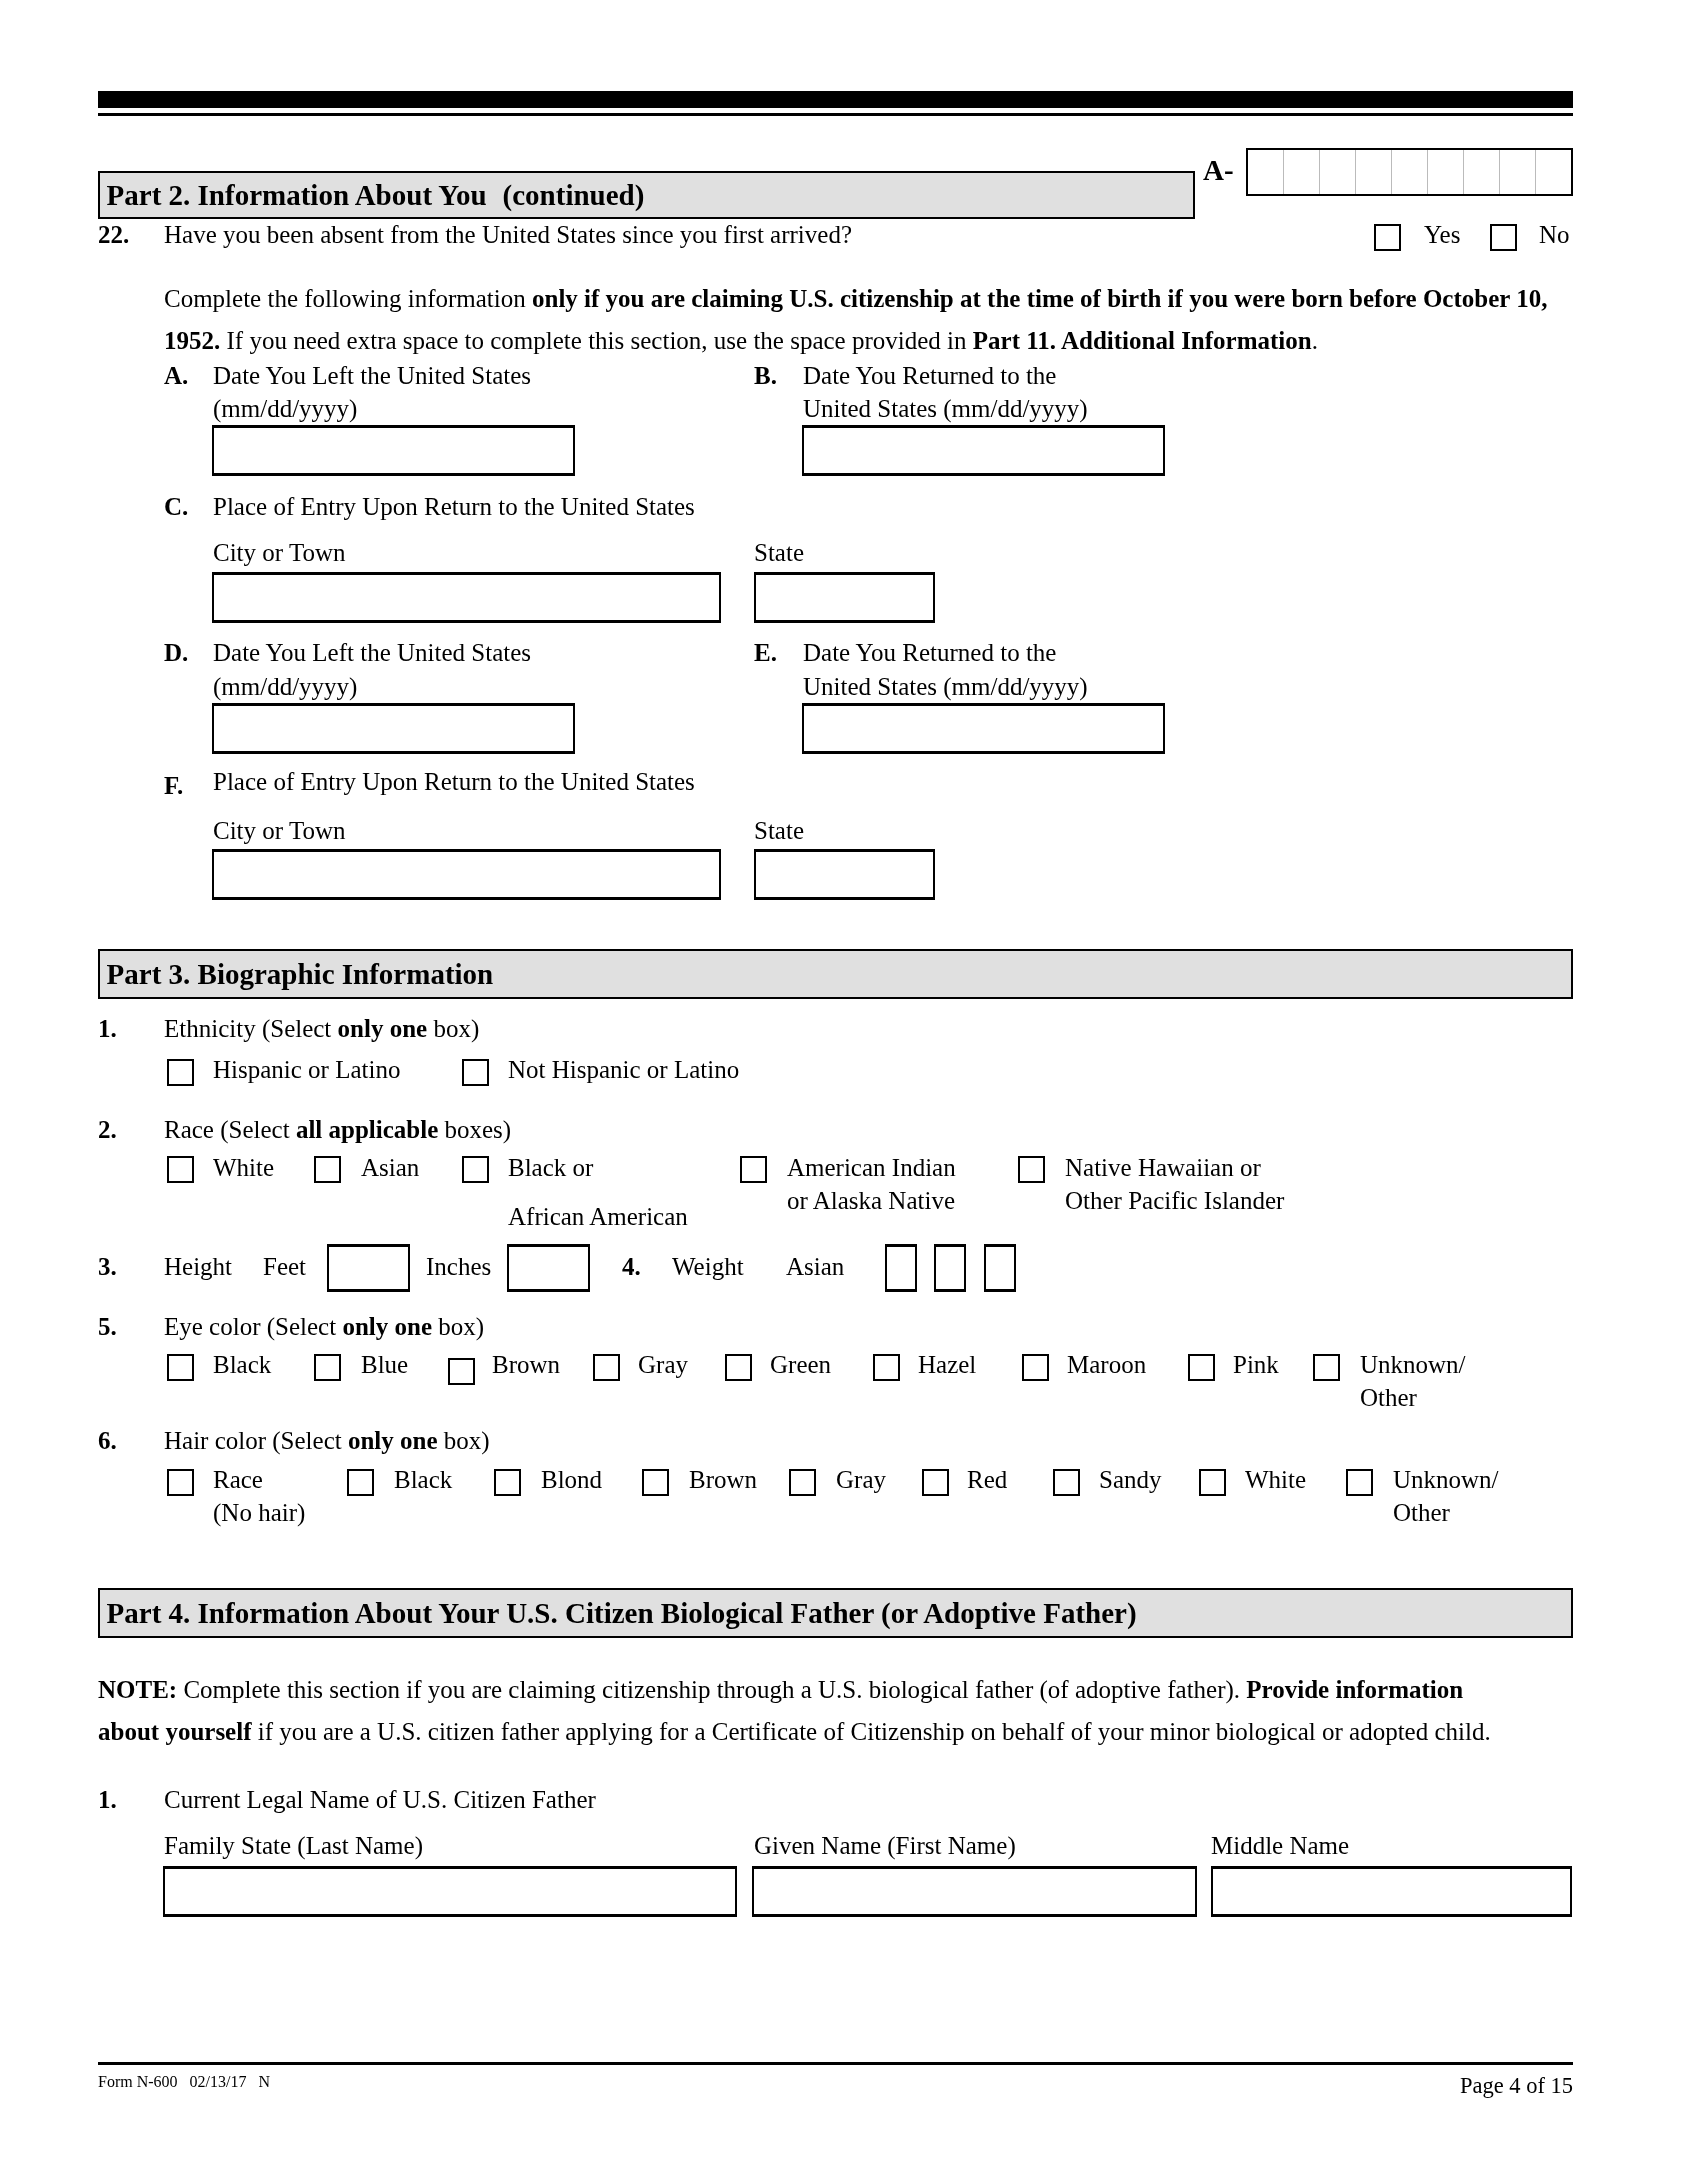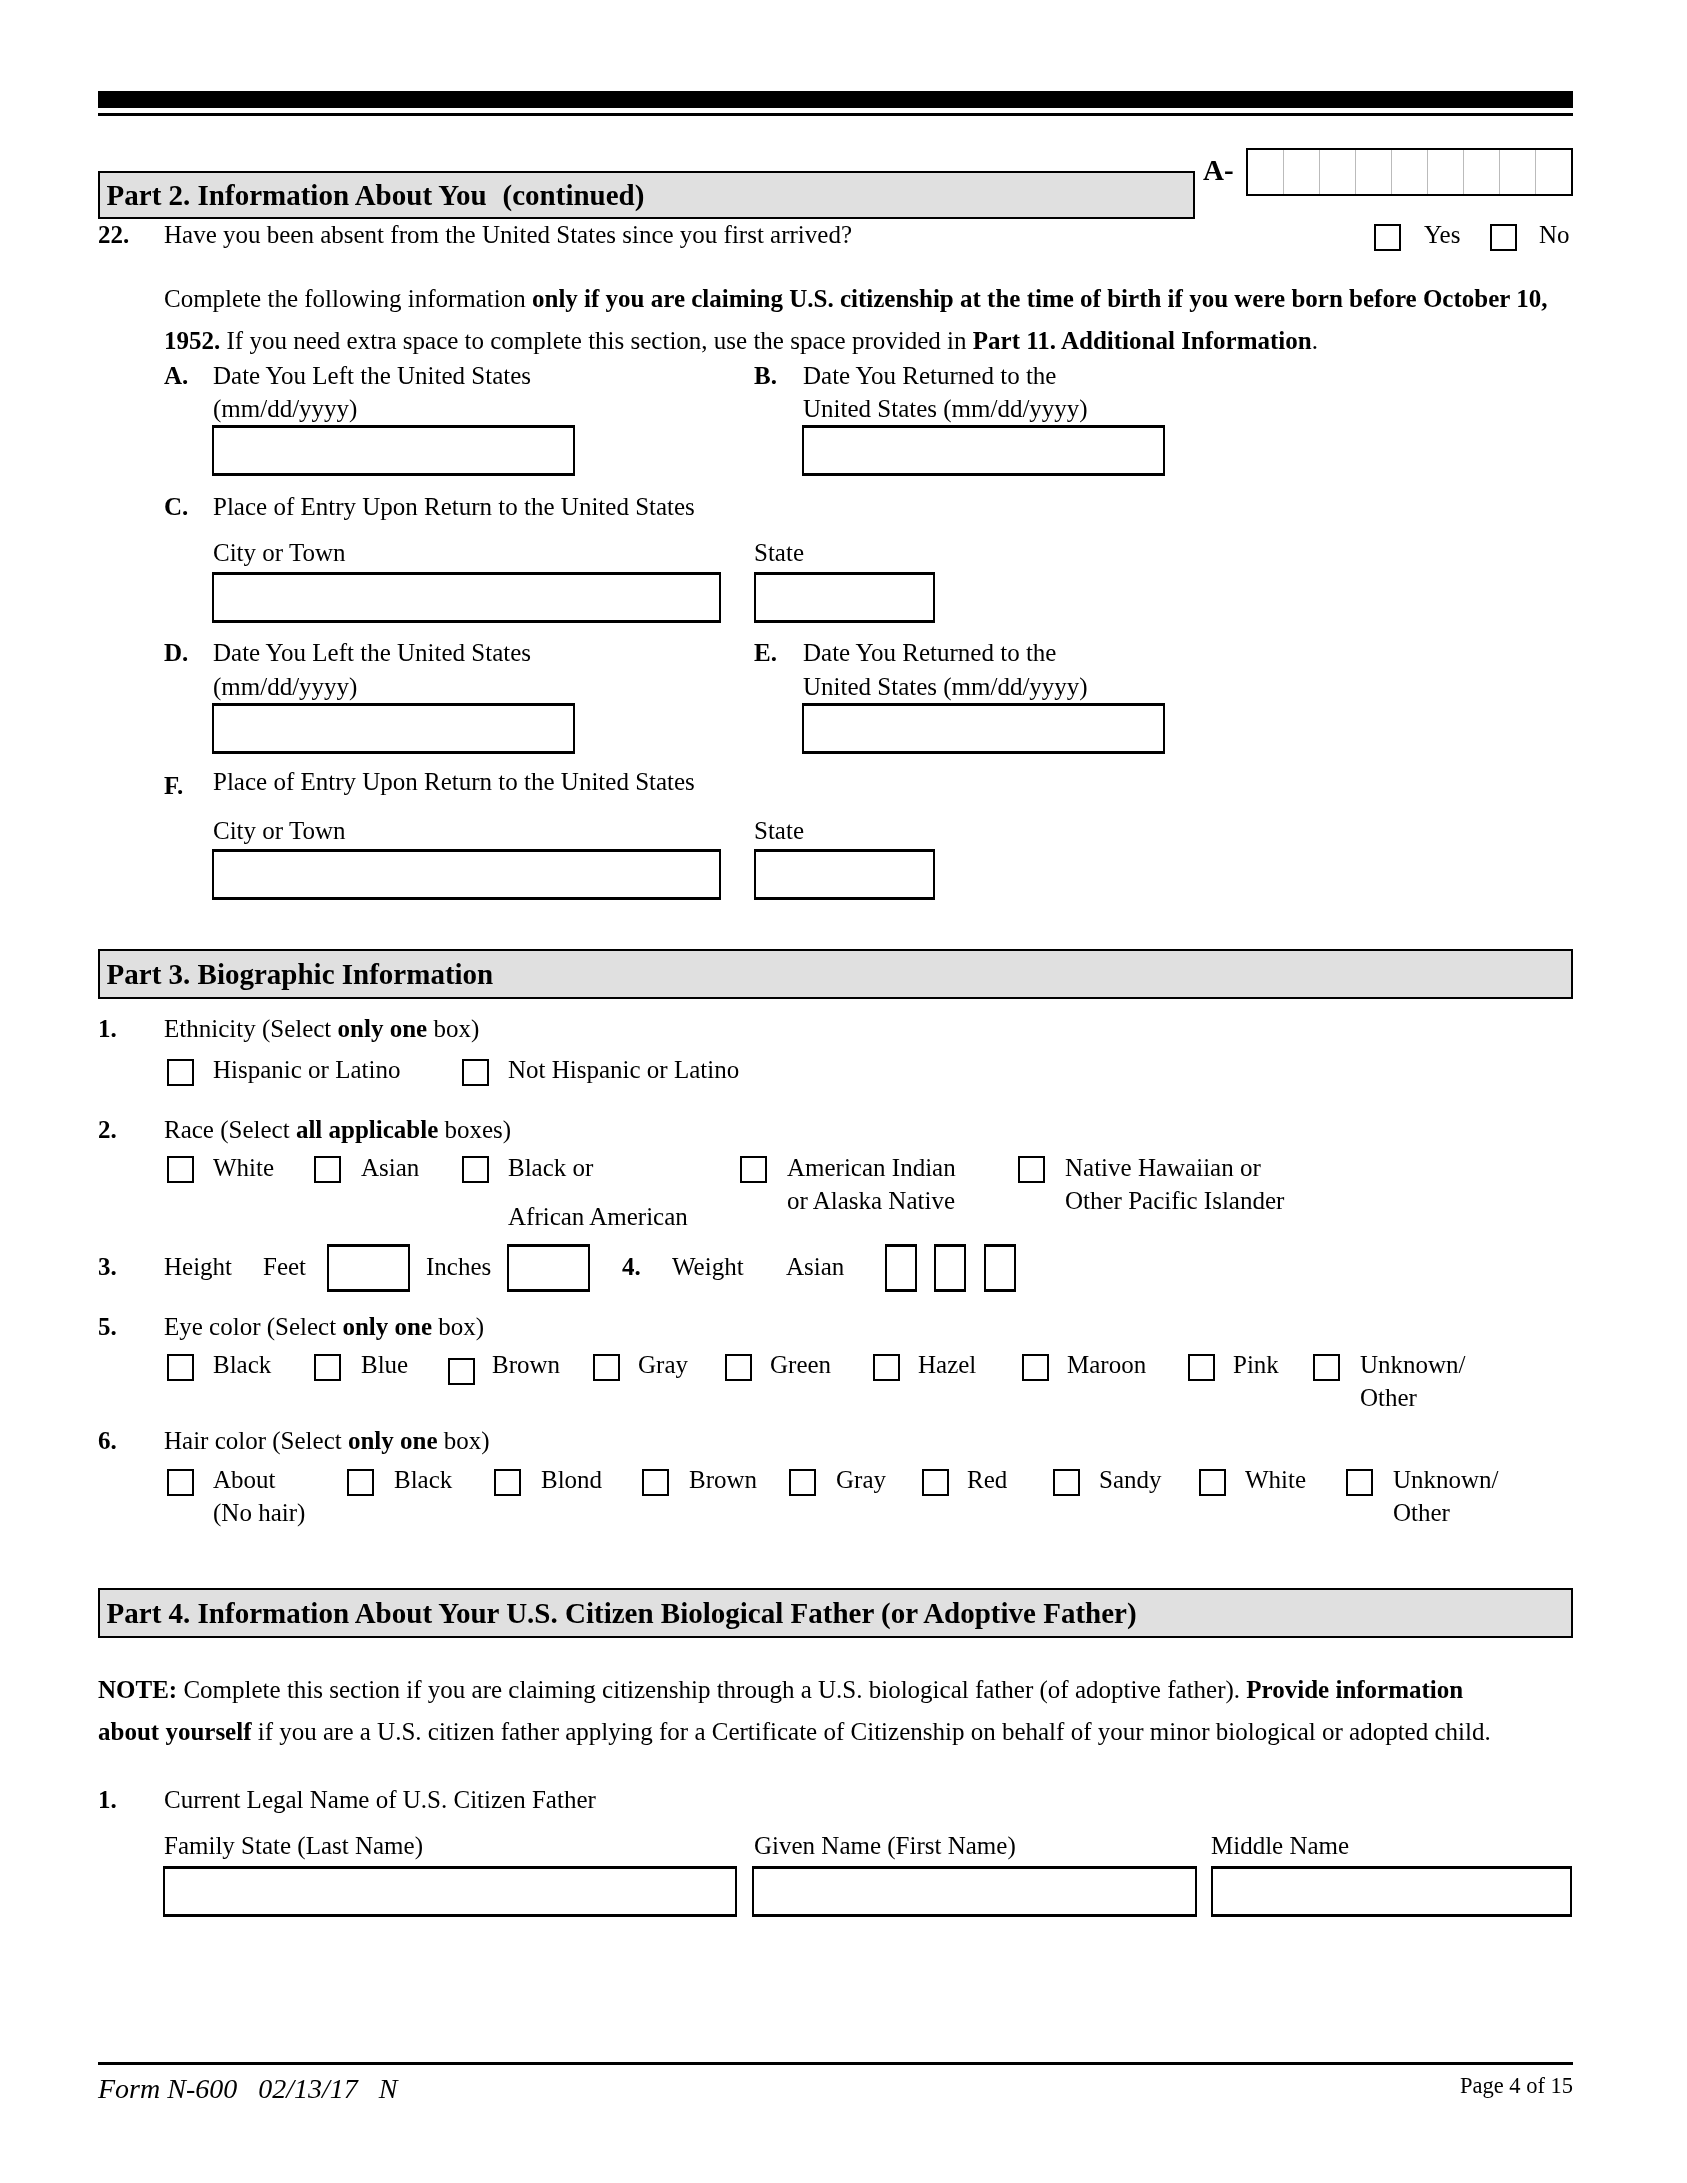--- a/index.html
+++ b/index.html
@@ -157,21 +157,21 @@
 <div class="abs" style="left:1233px; top:1350px;">Pink</div>
 <div class="cb" style="left:1313px; top:1354px;"></div>
 <div class="abs" style="left:1360px; top:1350px;">Unknown/</div>
 <div class="abs" style="left:1360px; top:1383px;">Other</div>
 
 <div class="abs num" style="left:98px; top:1426px;">6.</div>
 <div class="abs" style="left:164px; top:1426px;">
   <span>Hair color (Select </span><b>only one</b><span> box)</span>
 </div>
 <div class="cb" style="left:167px; top:1469px;"></div>
-<div class="abs" style="left:213px; top:1465px;">About</div>
+<div class="abs" style="left:213px; top:1465px;">Race</div>
 <div class="abs" style="left:213px; top:1498px;">(No hair)</div>
 <div class="cb" style="left:347px; top:1469px;"></div>
 <div class="abs" style="left:394px; top:1465px;">Black</div>
 <div class="cb" style="left:494px; top:1469px;"></div>
 <div class="abs" style="left:541px; top:1465px;">Blond</div>
 <div class="cb" style="left:642px; top:1469px;"></div>
 <div class="abs" style="left:689px; top:1465px;">Brown</div>
 <div class="cb" style="left:789px; top:1469px;"></div>
 <div class="abs" style="left:836px; top:1465px;">Gray</div>
 <div class="cb" style="left:922px; top:1469px;"></div>
@@ -195,15 +195,15 @@
 <div class="abs num" style="left:98px; top:1785px;">1.</div>
 <div class="abs" style="left:164px; top:1785px;">Current Legal Name of U.S. Citizen Father</div>
 <div class="abs" style="left:164px; top:1831px;">Family State (Last Name)</div>
 <div class="abs" style="left:754px; top:1831px;">Given Name (First Name)</div>
 <div class="abs" style="left:1211px; top:1831px;">Middle Name</div>
 <div class="field" style="left:163px; top:1866px; width:574px; height:51px;"></div>
 <div class="field" style="left:752px; top:1866px; width:445px; height:51px;"></div>
 <div class="field" style="left:1211px; top:1866px; width:361px; height:51px;"></div>
 
 <div class="foot-line"></div>
-<div class="abs" style="left:98px; top:2072px; font-size:28px; white-space:pre;font-style:italic;">Form N-600   02/13/17   N</div>
+<div class="abs" style="left:98px; top:2072px; font-size:16px; white-space:pre;">Form N-600   02/13/17   N</div>
 <div class="abs" style="right:114px; top:2072px; font-size:22.5px;">Page 4 of 15</div>
 
 
 </body></html>

